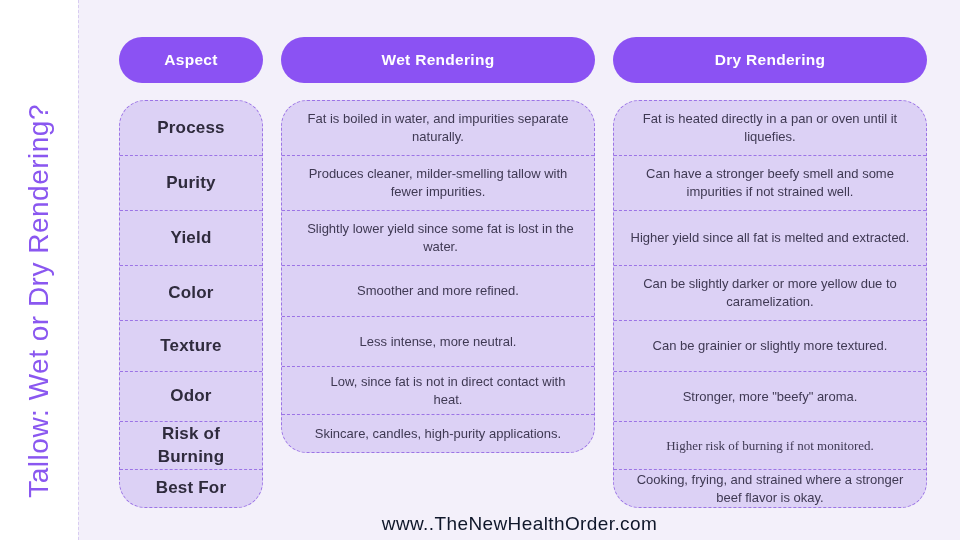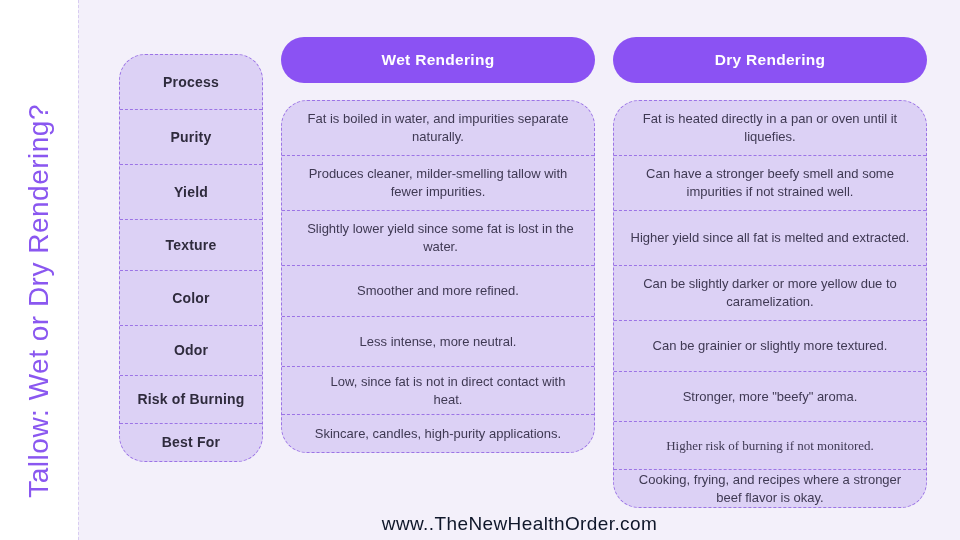--- a/index.html
+++ b/index.html
@@ -59,21 +59,21 @@
     display: flex; align-items: center; justify-content: center;
     text-align: center;
     padding: 2px 14px;
     font-size: 13px;
     line-height: 1.35;
     color: #3f3953;
   }
   .cell + .cell { border-top: 1.5px dashed #9c74e6; }
   .aspect-cell {
     font-weight: bold;
-    font-size: 14px;
+    font-size: 17px;
     color: #2f2b3d;
     letter-spacing: 0.2px;
   }
   .footer {
     position: absolute; left: 0; right: 0; bottom: 5px;
     text-align: center;
     font-size: 19px;
     font-weight: 500;
     color: #0f172a;
     letter-spacing: 0.4px;
@@ -83,26 +83,27 @@
 <body>
 
 <div class="left-strip">
   <div class="vertical-title">Tallow: Wet or Dry Rendering?</div>
 </div>
 
 <div class="main-panel">
   <div class="columns">
 
     <div class="col col-aspect">
+      <div class="pill">Aspect</div>
       <div class="col-body" id="body-aspect">
           <div class="cell aspect-cell" style="height: 54px;">Process</div>
           <div class="cell aspect-cell" style="height: 55px;">Purity</div>
           <div class="cell aspect-cell" style="height: 55px;">Yield</div>
+          <div class="cell aspect-cell" style="height: 55px;">Color</div>
           <div class="cell aspect-cell" style="height: 51px;">Texture</div>
-          <div class="cell aspect-cell" style="height: 55px;">Color</div>
           <div class="cell aspect-cell" style="height: 50px;">Odor</div>
           <div class="cell aspect-cell" style="height: 48px;">Risk of Burning</div>
           <div class="cell aspect-cell" style="height: 38px;">Best For</div>
         </div>
     </div>
 
     <div class="col col-wet">
       <div class="pill">Wet Rendering</div>
       <div class="col-body" id="body-wet">
           <div class="cell" style="height: 54px;">Fat is boiled in water, and impurities separate naturally.</div>
@@ -118,20 +119,20 @@
     <div class="col col-dry">
       <div class="pill">Dry Rendering</div>
       <div class="col-body" id="body-dry">
           <div class="cell" style="height: 54px;">Fat is heated directly in a pan or oven until it liquefies.</div>
           <div class="cell" style="height: 55px;">Can have a stronger beefy smell and some impurities if not strained well.</div>
           <div class="cell" style="height: 55px;">Higher yield since all fat is melted and extracted.</div>
           <div class="cell" style="height: 55px;">Can be slightly darker or more yellow due to caramelization.</div>
           <div class="cell" style="height: 51px;">Can be grainier or slightly more textured.</div>
           <div class="cell" style="height: 50px;">Stronger, more "beefy" aroma.</div>
           <div class="cell" style="height: 48px; font-family: Liberation Serif, serif;">Higher risk of burning if not monitored.</div>
-          <div class="cell" style="height: 38px;">Cooking, frying, and recipes where a stronger beef flavor is okay.</div>
+          <div class="cell" style="height: 38px;">Cooking, frying, and strained where a stronger beef flavor is okay.</div>
         </div>
     </div>
 
   </div>
 
   <div class="footer">www..TheNewHealthOrder.com</div>
 </div>
 
 </body></html>

